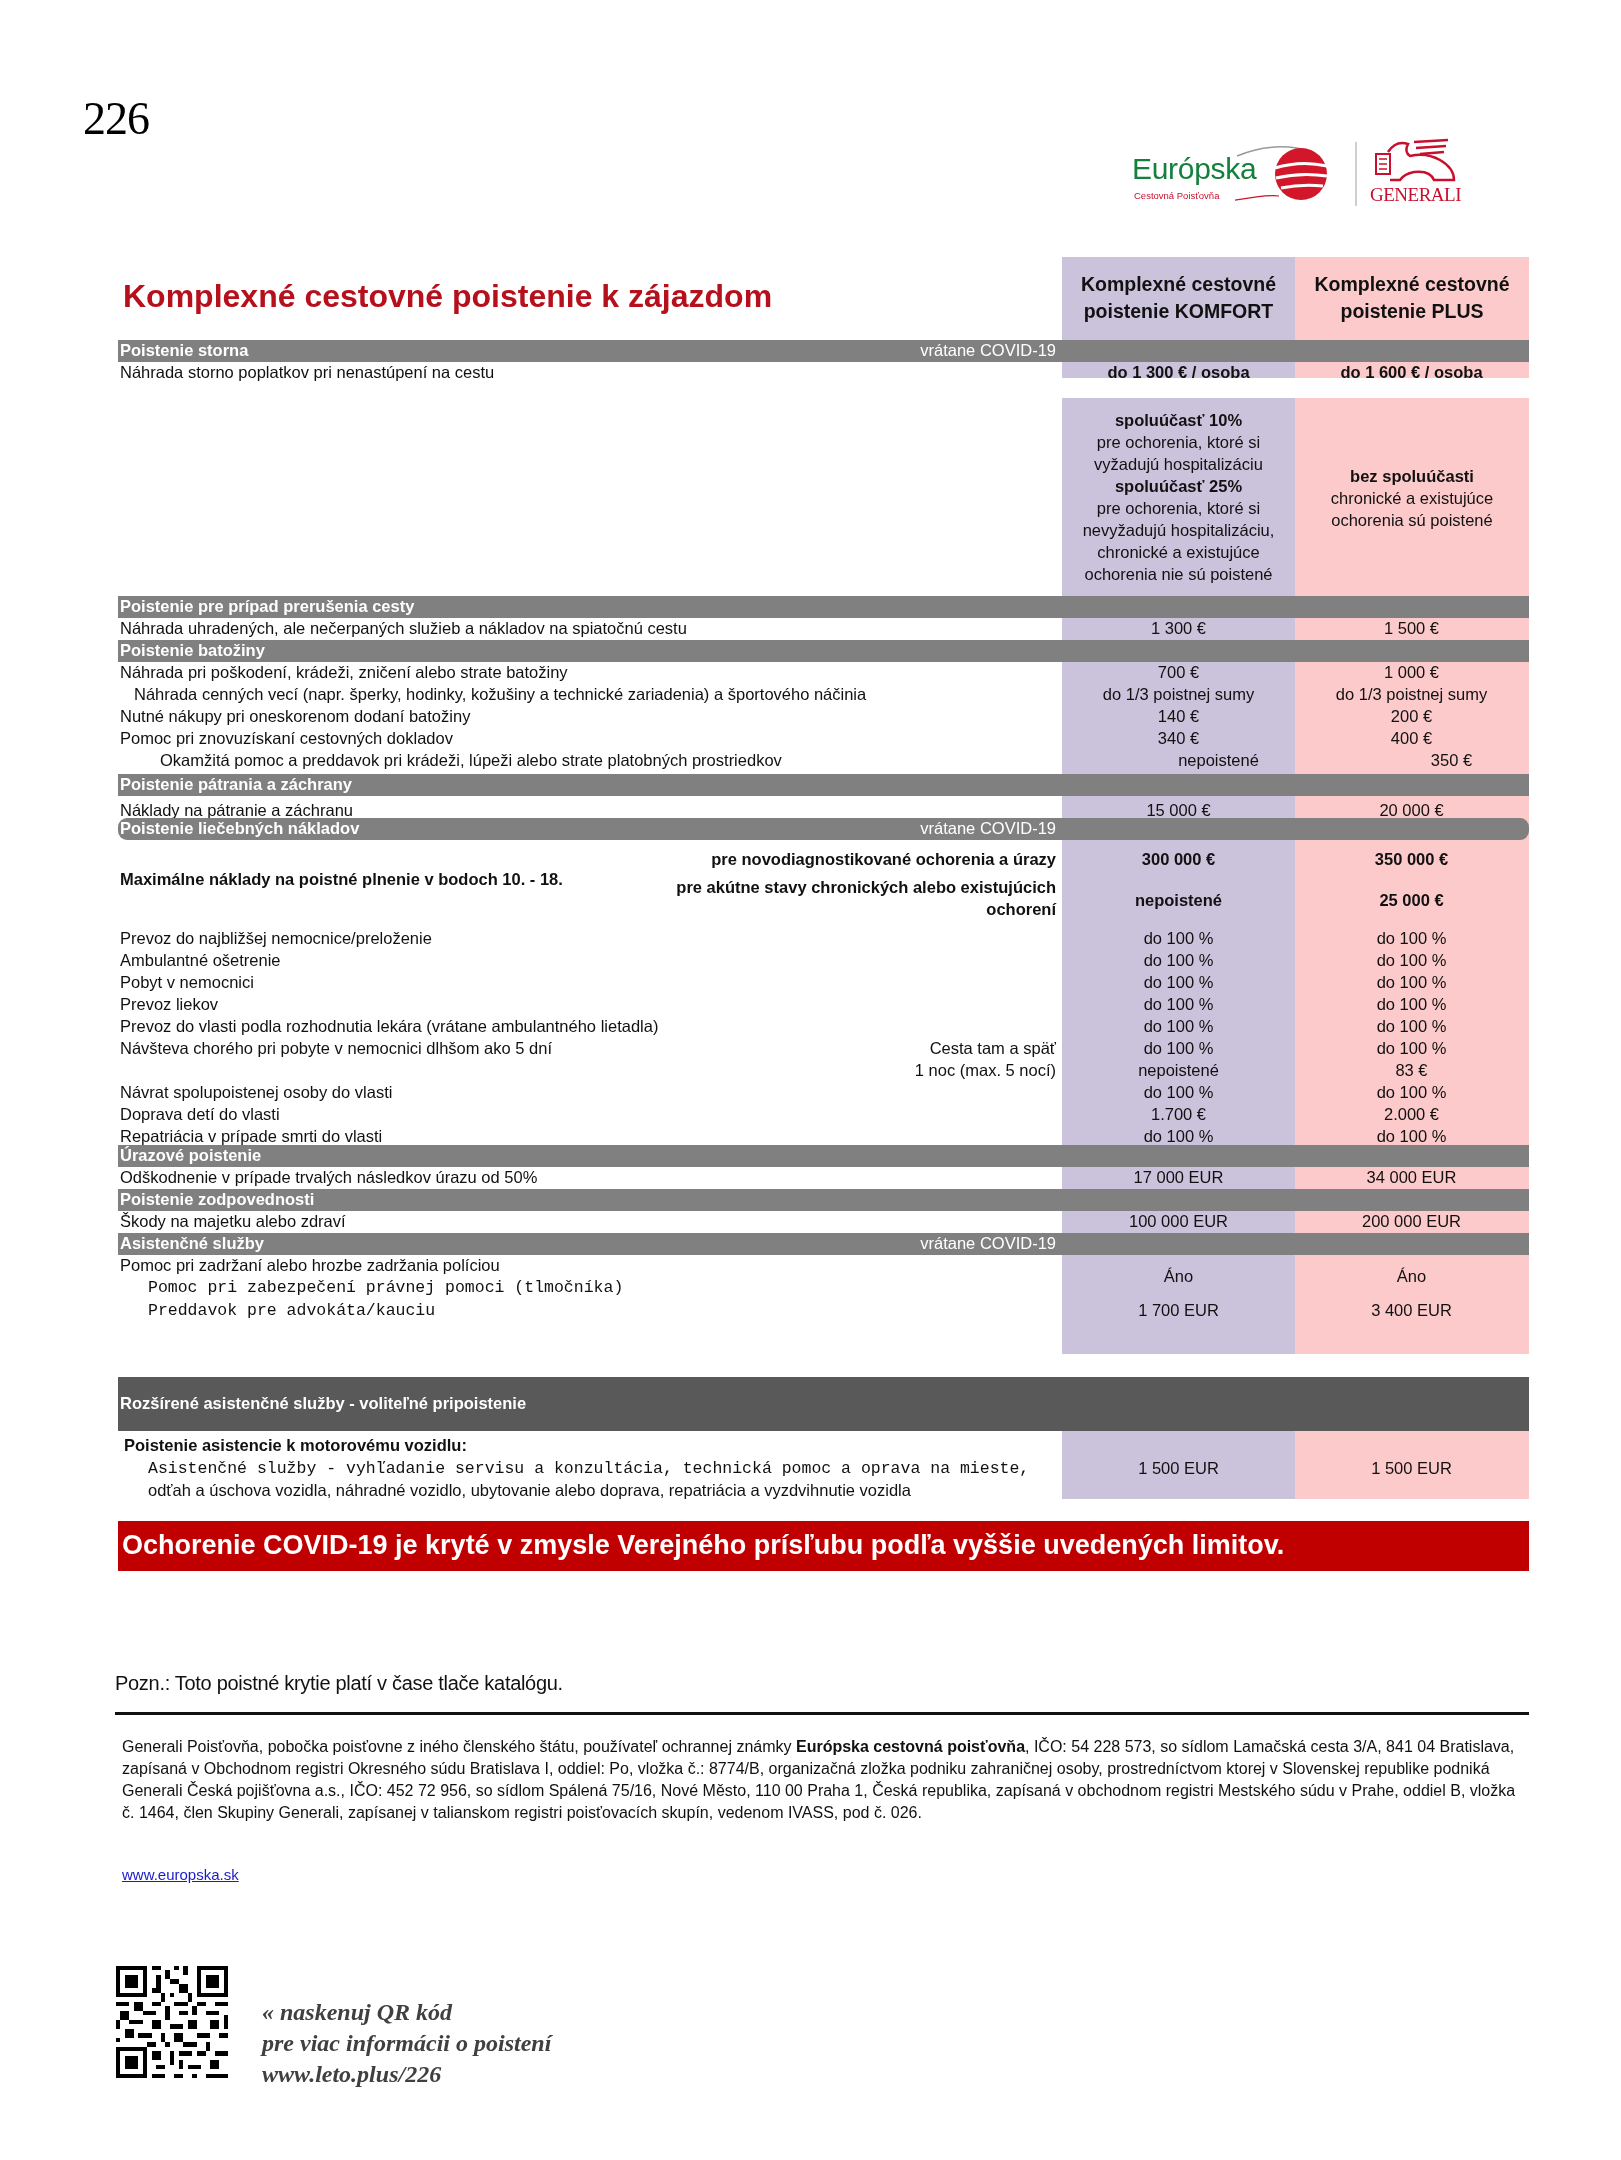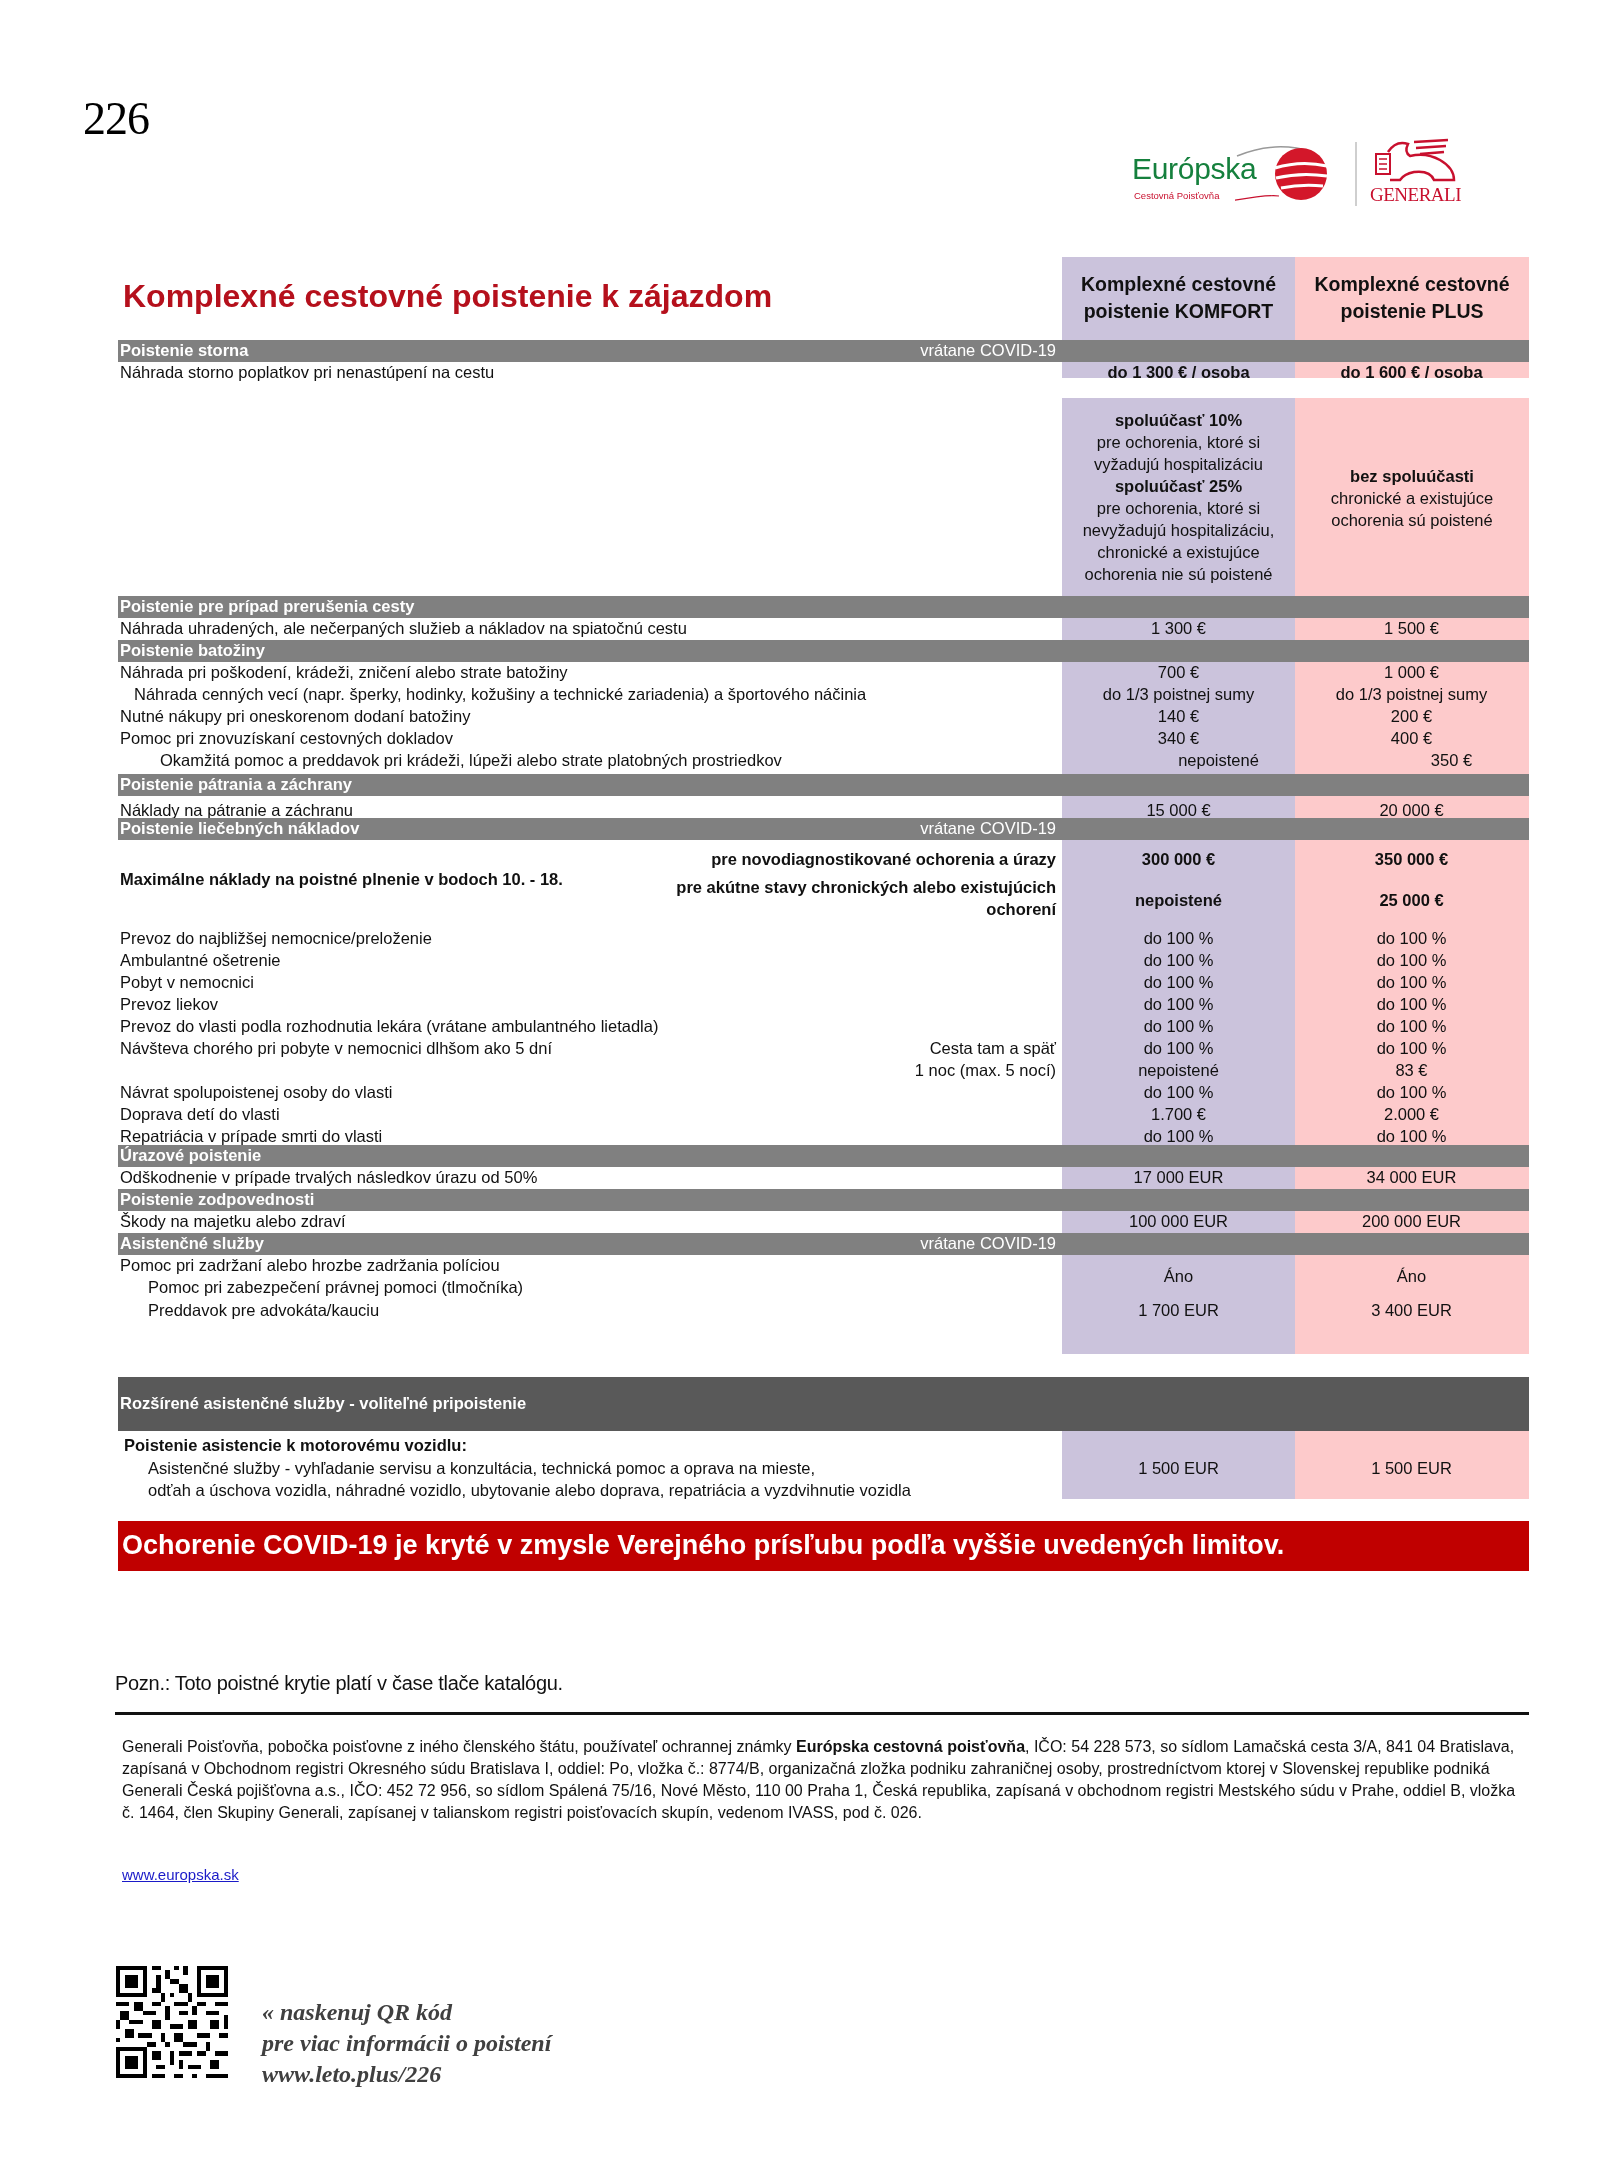--- a/index.html
+++ b/index.html
@@ -23,21 +23,21 @@
   .col-komfort-bg { position: absolute; left: 1062px; top: 257px; width: 233px; background: #cbc3dc; }
   .col-plus-bg { position: absolute; left: 1295px; top: 257px; width: 234px; background: #fdcacb; }
   .col-header { position: absolute; top: 257px; height: 82px; display: flex; align-items: center; justify-content: center; text-align: center; font-weight: bold; font-size: 19.5px; line-height: 27px; color: #111; }
 
   .main-title { position: absolute; left: 123px; top: 278px; font-size: 32px; font-weight: bold; color: #b5101c; }
 
   
   .row { position: absolute; left: 118px; width: 1411px; height: 22px; font-size: 16.5px; }
   .row .lbl { position: absolute; left: 2px; top: 1px; white-space: nowrap; }
   .row .lbl.indent { left: 16px; }
-  .row .lbl.indent2 { left: 30px; }
+  .row .lbl.indent2 { left: 30px; font-family: Liberation Mono, monospace; }
   .row .mid { position: absolute; right: 473px; top: 1px; white-space: nowrap; text-align: right; }
   .row .v1, .row .v2 { position: absolute; top: 1px; width: 233px; text-align: center; white-space: nowrap; }
   .row .v1 { left: 944px; }
   .row .v2 { left: 1177px; }
   .section { position: absolute; left: 118px; width: 1411px; height: 22px; background: #808080; color: #fff; font-size: 16.5px; }
   .section .lbl { position: absolute; left: 2px; top: 1px; font-weight: bold; }
   .section .note { position: absolute; right: 473px; top: 1px; font-weight: normal; }
   .bold { font-weight: bold; }
 
   .cell-block { position: absolute; text-align: center; font-size: 16.5px; line-height: 22px; }
@@ -168,21 +168,21 @@
 
 <div class="section" style="top:774px;">
   <span class="lbl">Poistenie pátrania a záchrany</span>
 </div>
 <div class="row" style="top:800px;">
   <span class="lbl">Náklady na pátranie a záchranu</span>
   <span class="v1">15 000 €</span>
   <span class="v2">20 000 €</span>
 </div>
 
-<div class="section" style="top:818px;">
+<div class="section" style="top:818px;border-radius:9px;">
   <span class="lbl">Poistenie liečebných nákladov</span>
   <span class="note">vrátane COVID-19</span>
 </div>
 <div class="row" style="top:850px;height:80px;">
   <span class="lbl bold" style="top:20px;">Maximálne náklady na poistné plnenie v bodoch 10. - 18.</span>
   <span class="mid bold" style="top:0;">pre novodiagnostikované ochorenia a úrazy</span>
   <span class="mid bold" style="top:28px;">pre akútne stavy chronických alebo existujúcich</span>
   <span class="mid bold" style="top:50px;">ochorení</span>
   <span class="v1 bold" style="top:0;">300 000 €</span>
   <span class="v2 bold" style="top:0;">350 000 €</span>

